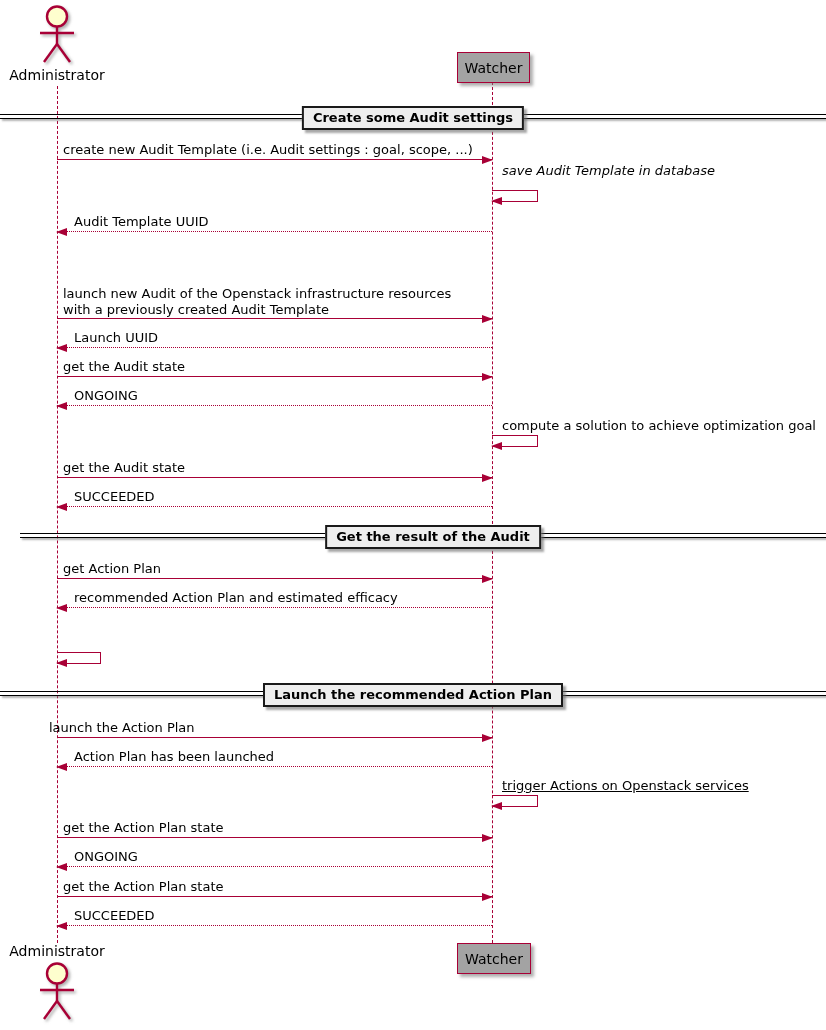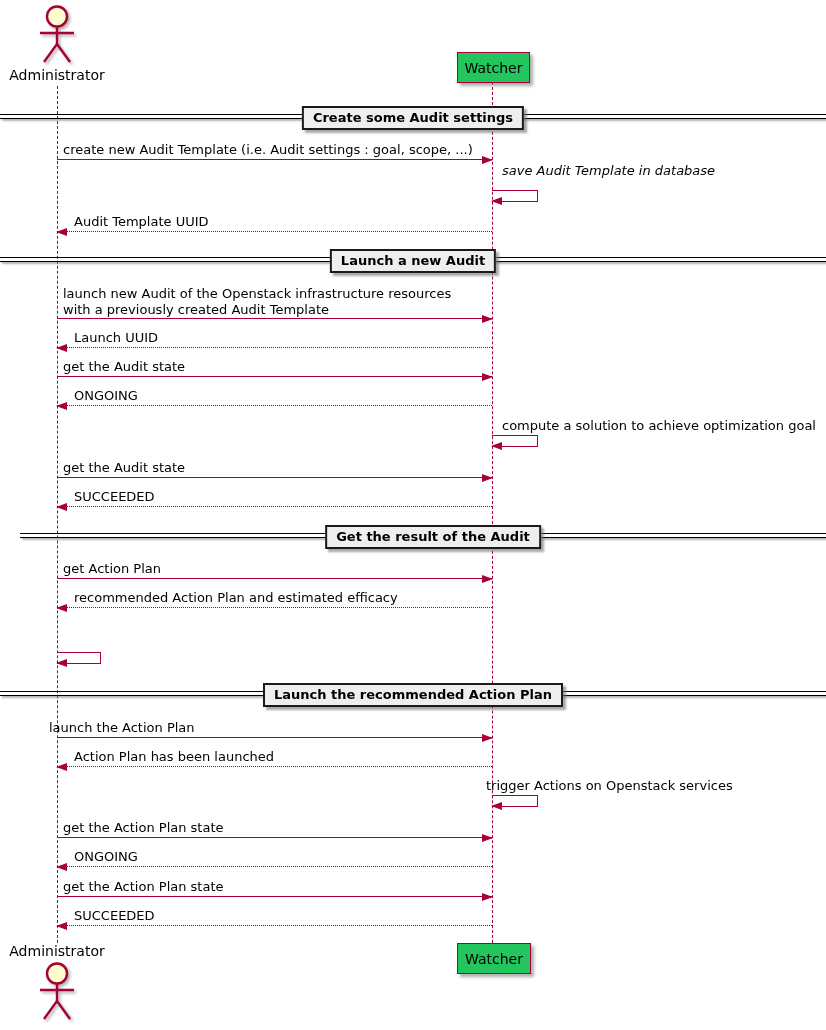--- a/index.html
+++ b/index.html
@@ -32,21 +32,21 @@
   .head{position:absolute;width:0;height:0;border-top:4px solid transparent;border-bottom:4px solid transparent;}
   .head.right{right:-1px;top:-4px;border-left:11px solid #A80036;}
   .head.left{left:-1px;top:-4px;border-right:11px solid #A80036;}
   .self-loop{
     position:absolute;height:10px;z-index:4;
     border-top:1px solid #A80036;border-right:1px solid #A80036;border-bottom:1px solid #A80036;
   }
   .self-loop .head.left{left:-1px;top:auto;bottom:-4px;}
   
   .participant-box{
-    position:absolute;background:#22c55e;border:1.5px solid #A80036;
+    position:absolute;background:#a3a3a3;border:1.5px solid #A80036;
     display:flex;align-items:center;justify-content:center;
     font-size:14px;box-shadow:3px 3px 3px rgba(120,120,120,.6);z-index:5;
   }
   .actor-label{
     position:absolute;transform:translateX(-50%);font-size:14px;line-height:16px;
     white-space:nowrap;z-index:5;
   }
   .actor-figure{position:absolute;z-index:5;filter:drop-shadow(2.5px 2.5px 1.5px rgba(120,120,120,.6));}
 </style>
 </head>
@@ -83,24 +83,20 @@
   <div class="msg-label" style="left:502px;top:163px;font-style:italic;">save Audit Template in database</div>
   <div class="self-loop" style="left:492px;top:190px;width:45px;">
       <i class="head left"></i>
     </div>
 
   <div class="msg-label" style="left:74px;top:214px;">Audit Template UUID</div>
   <div class="arrow dotted" style="left:57px;top:231px;width:435px;">
       <i class="head left"></i>
     </div>
 
-  <div class="divider" style="top:249px;">
-    <div class="divider-rule"></div>
-    <div class="divider-box">Launch a new Audit</div>
-  </div>
 
   <div class="msg-label" style="left:63px;top:286px;">launch new Audit of the Openstack infrastructure resources
 with a previously created Audit Template</div>
   <div class="arrow solid" style="left:57px;top:318px;width:435px;">
       <i class="head right"></i>
     </div>
 
   <div class="msg-label" style="left:74px;top:330px;">Launch UUID</div>
   <div class="arrow dotted" style="left:57px;top:347px;width:435px;">
       <i class="head left"></i>
@@ -158,21 +154,21 @@
   <div class="msg-label" style="left:49px;top:720px;">launch the Action Plan</div>
   <div class="arrow solid" style="left:57px;top:737px;width:435px;">
       <i class="head right"></i>
     </div>
 
   <div class="msg-label" style="left:74px;top:749px;">Action Plan has been launched</div>
   <div class="arrow dotted" style="left:57px;top:766px;width:435px;">
       <i class="head left"></i>
     </div>
 
-  <div class="msg-label" style="left:486px;top:778px;">trigger Actions on Openstack services</div>
+  <div class="msg-label" style="left:502px;top:778px;text-decoration:underline;">trigger Actions on Openstack services</div>
   <div class="self-loop" style="left:492px;top:795px;width:45px;">
       <i class="head left"></i>
     </div>
 
   <div class="msg-label" style="left:63px;top:820px;">get the Action Plan state</div>
   <div class="arrow solid" style="left:57px;top:837px;width:435px;">
       <i class="head right"></i>
     </div>
 
   <div class="msg-label" style="left:74px;top:849px;">ONGOING</div>

